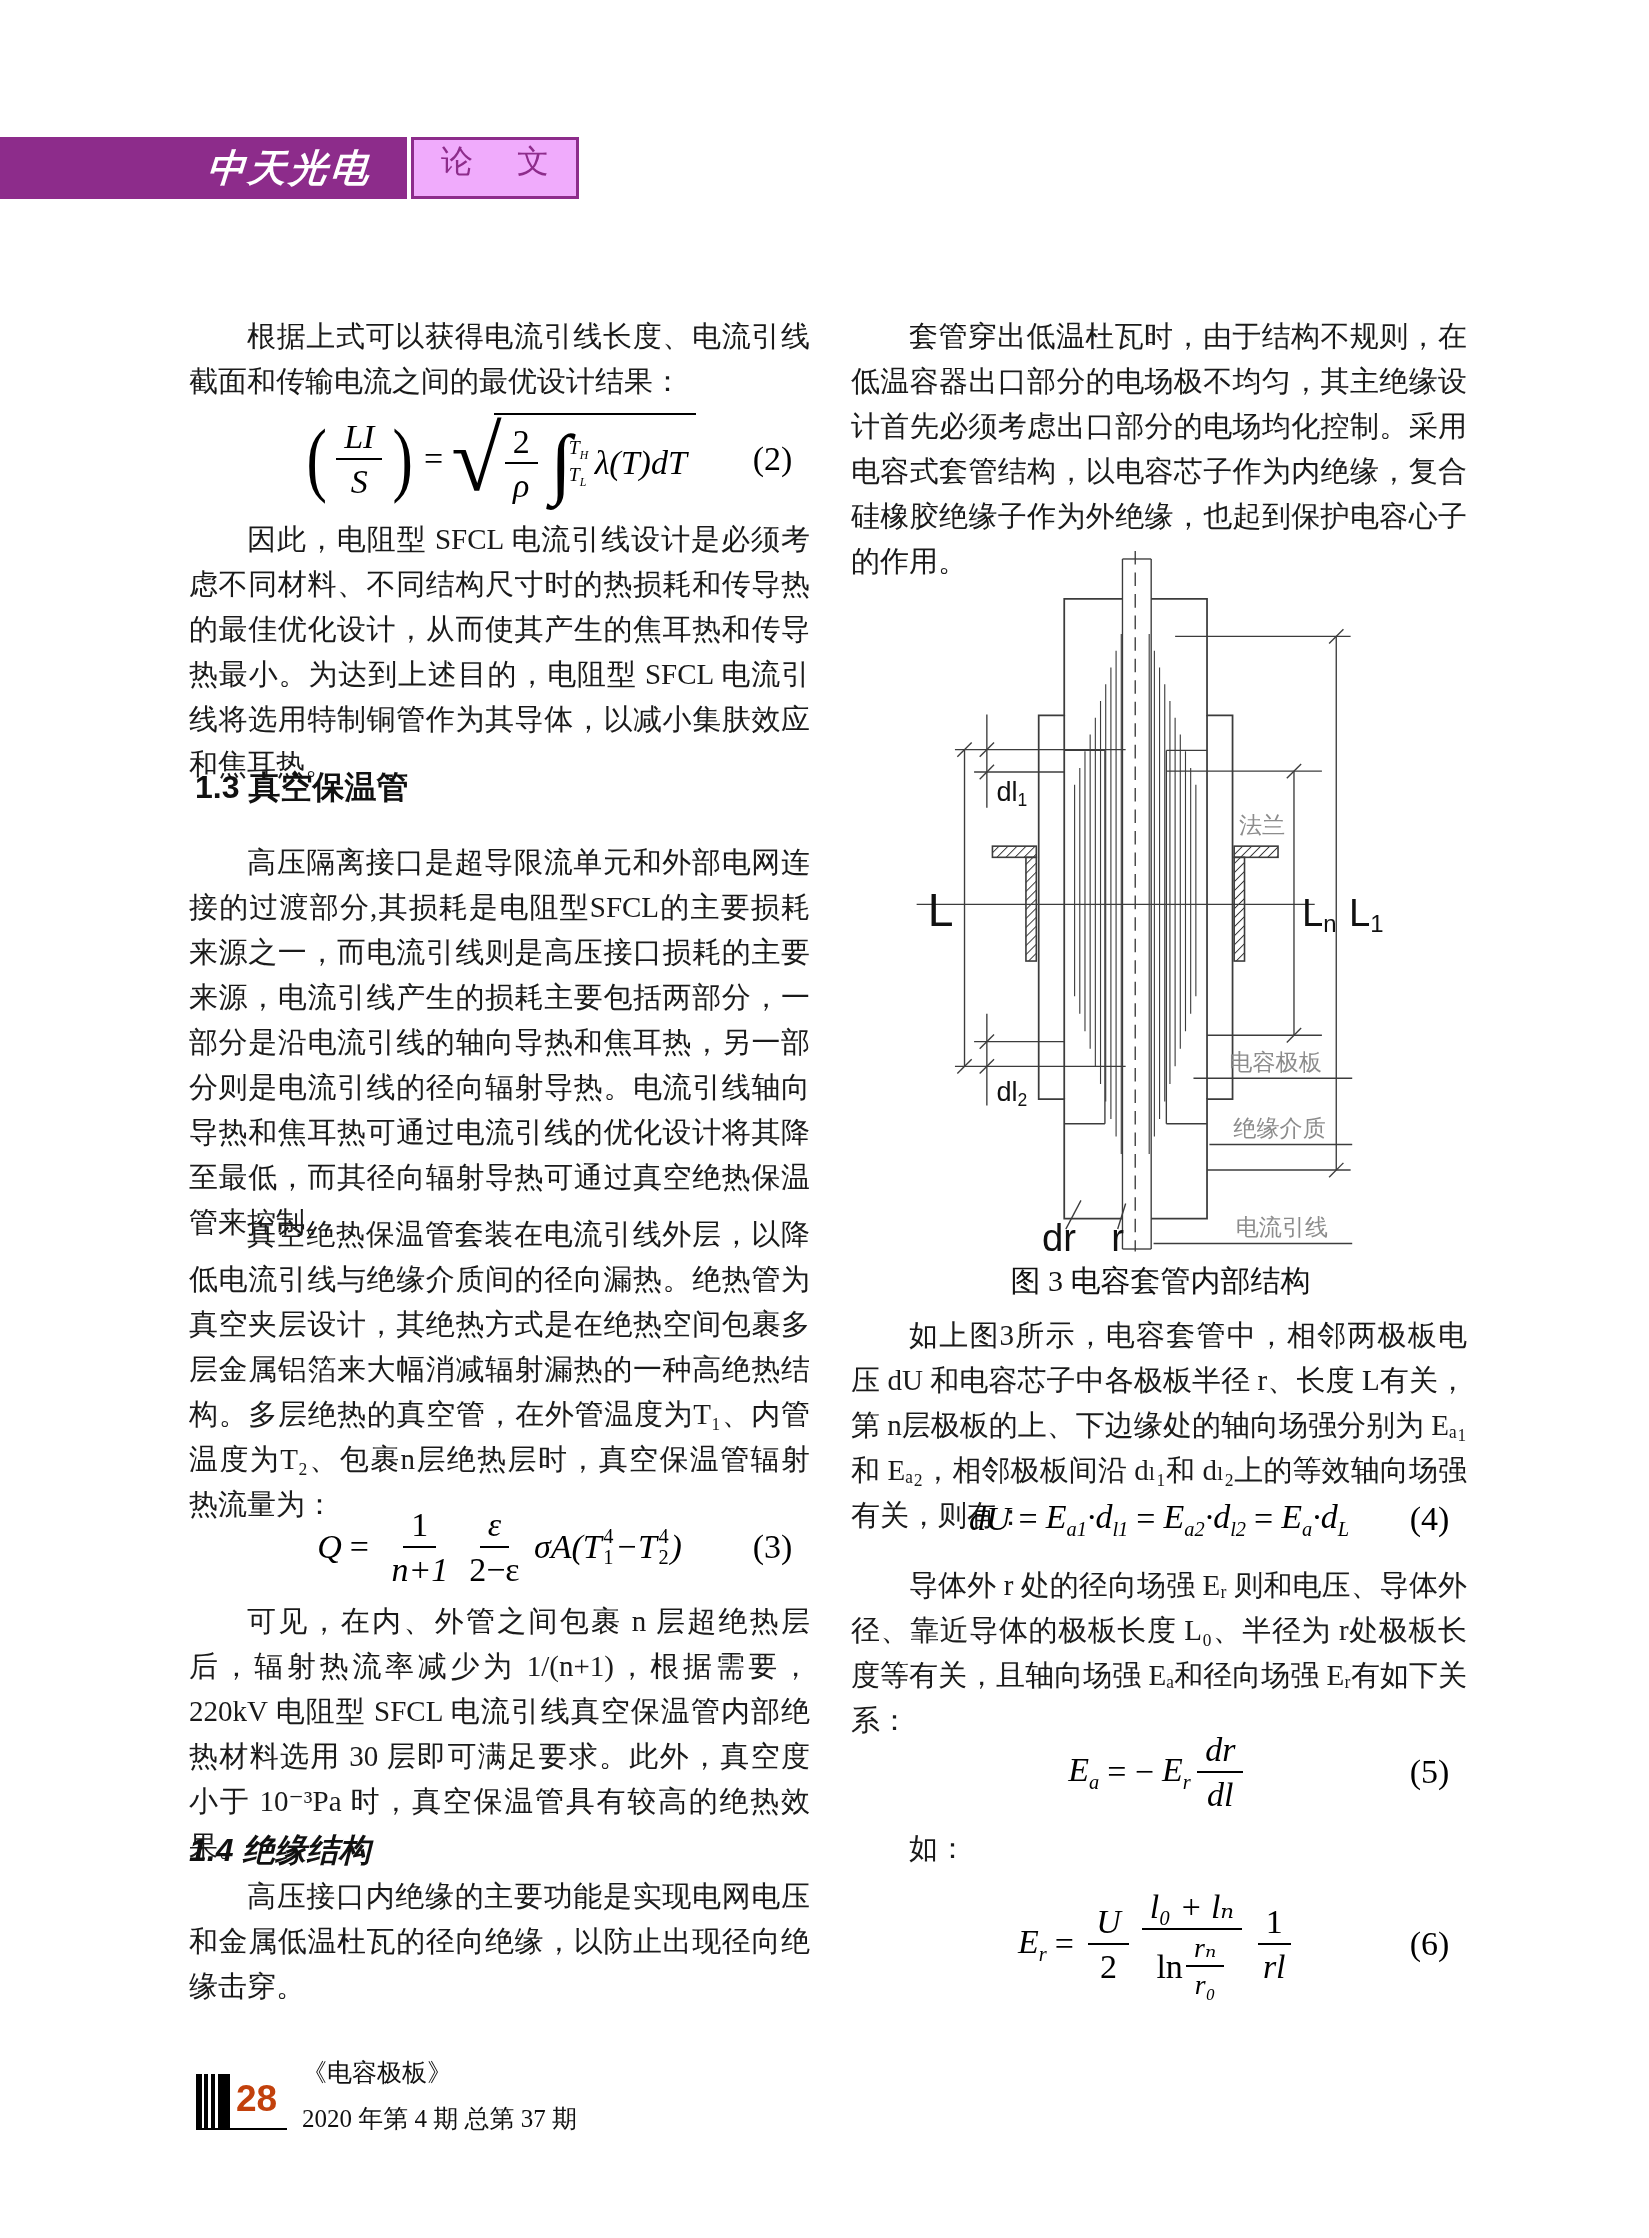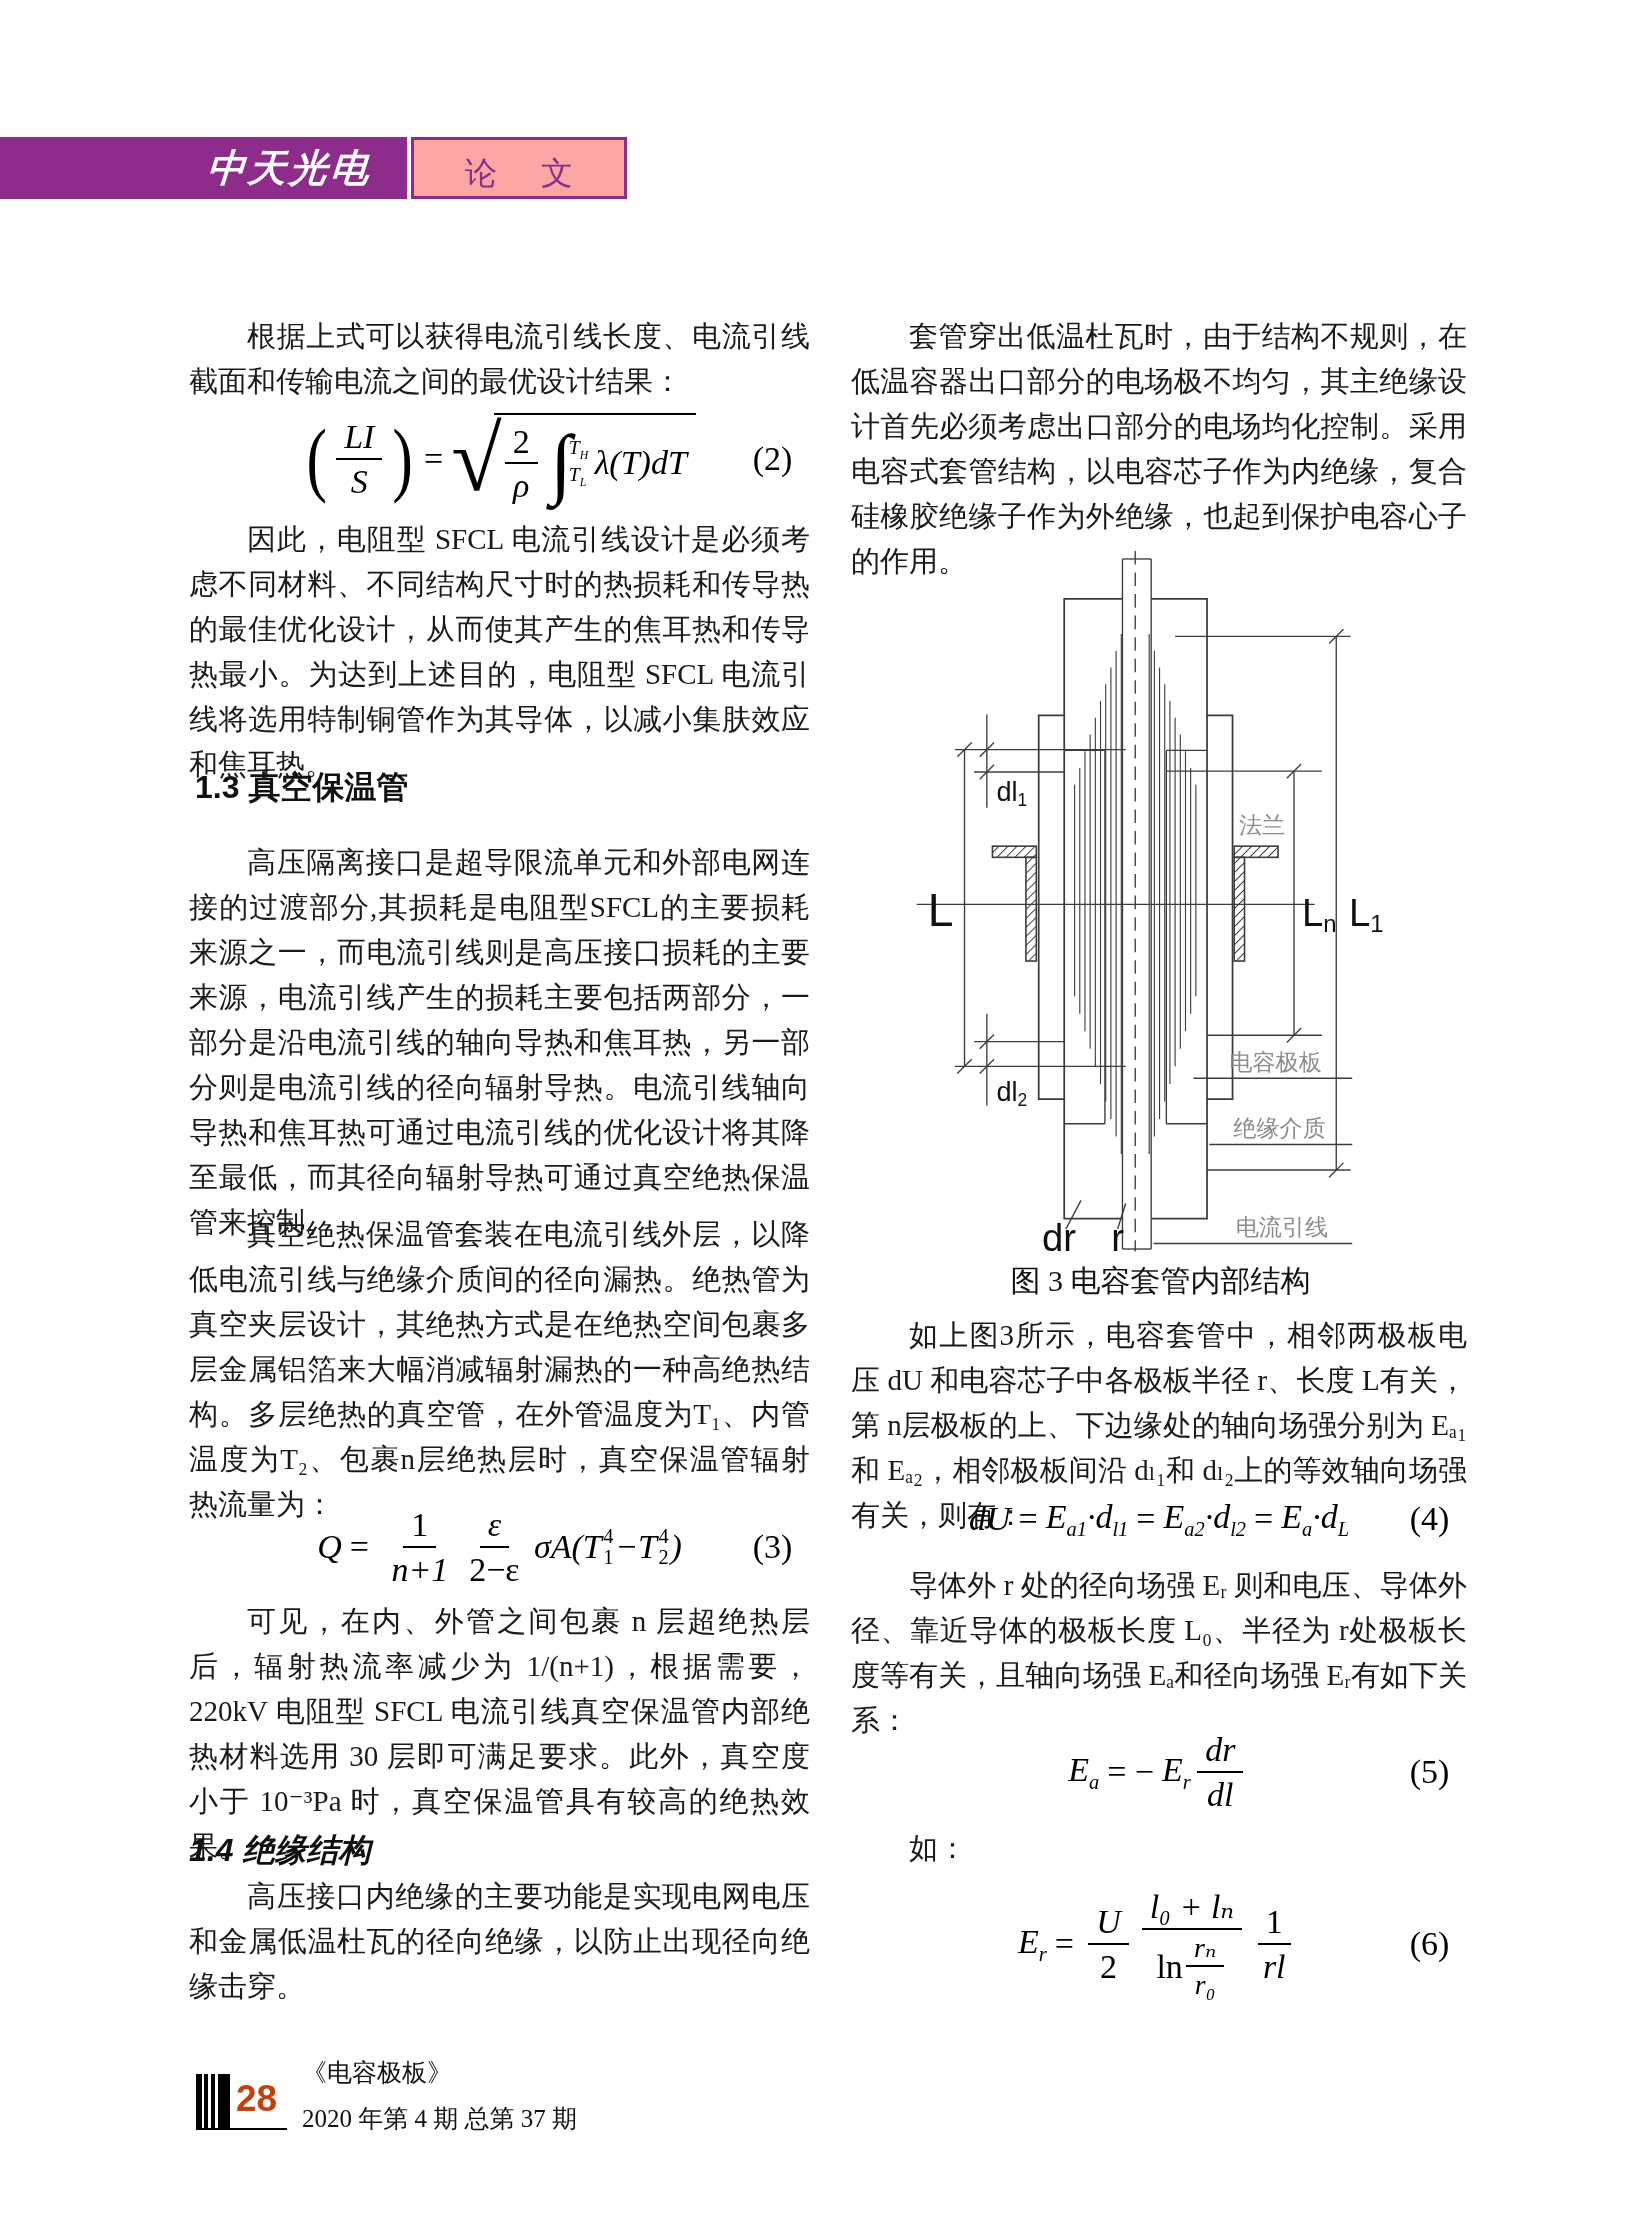--- a/index.html
+++ b/index.html
@@ -6,22 +6,22 @@
   body{
     width:1650px;height:2239px;position:relative;background:#ffffff;
     font-family:"Liberation Serif","DejaVu Serif",serif;color:#141414;
     overflow:hidden;
   }
   
   .brand-band{position:absolute;left:0;top:137px;width:407px;height:62px;background:#8d2c8b;
     display:flex;align-items:center;justify-content:flex-end;padding-right:35px;box-sizing:border-box;}
   .brand-logo{color:#ffffff;font-family:"Liberation Sans","DejaVu Sans",sans-serif;
     font-size:38px;font-weight:700;font-style:italic;letter-spacing:3.2px;transform:skewX(-4deg);}
-  .paper-box{position:absolute;left:411px;top:137px;width:216px;height:62px;box-sizing:border-box;
-    border:3.2px solid #8d2c8b;background:#fca5a5;display:flex;align-items:flex-end;justify-content:center;}
+  .paper-box{position:absolute;left:411px;top:137px;width:168px;height:62px;box-sizing:border-box;
+    border:3.2px solid #8d2c8b;background:#f0abfc;display:flex;align-items:flex-start;justify-content:center;}
   .paper-box span{color:#8d2c8b;font-size:32px;letter-spacing:17.6px;text-indent:17.6px;
     font-family:"Liberation Sans","DejaVu Sans",sans-serif;}
   
   .para{position:absolute;text-align:justify;text-indent:2em;font-size:29px;line-height:45px;
     color:#1a1a1a;}
   .lcol{left:189px;width:621px;}
   .rcol{left:851px;width:616px;}
   .head{position:absolute;font-family:"Liberation Sans","DejaVu Sans",sans-serif;
     font-weight:700;font-size:32px;color:#111;}
   .caption{position:absolute;left:881px;width:559px;text-align:center;font-size:30px;color:#111;}

